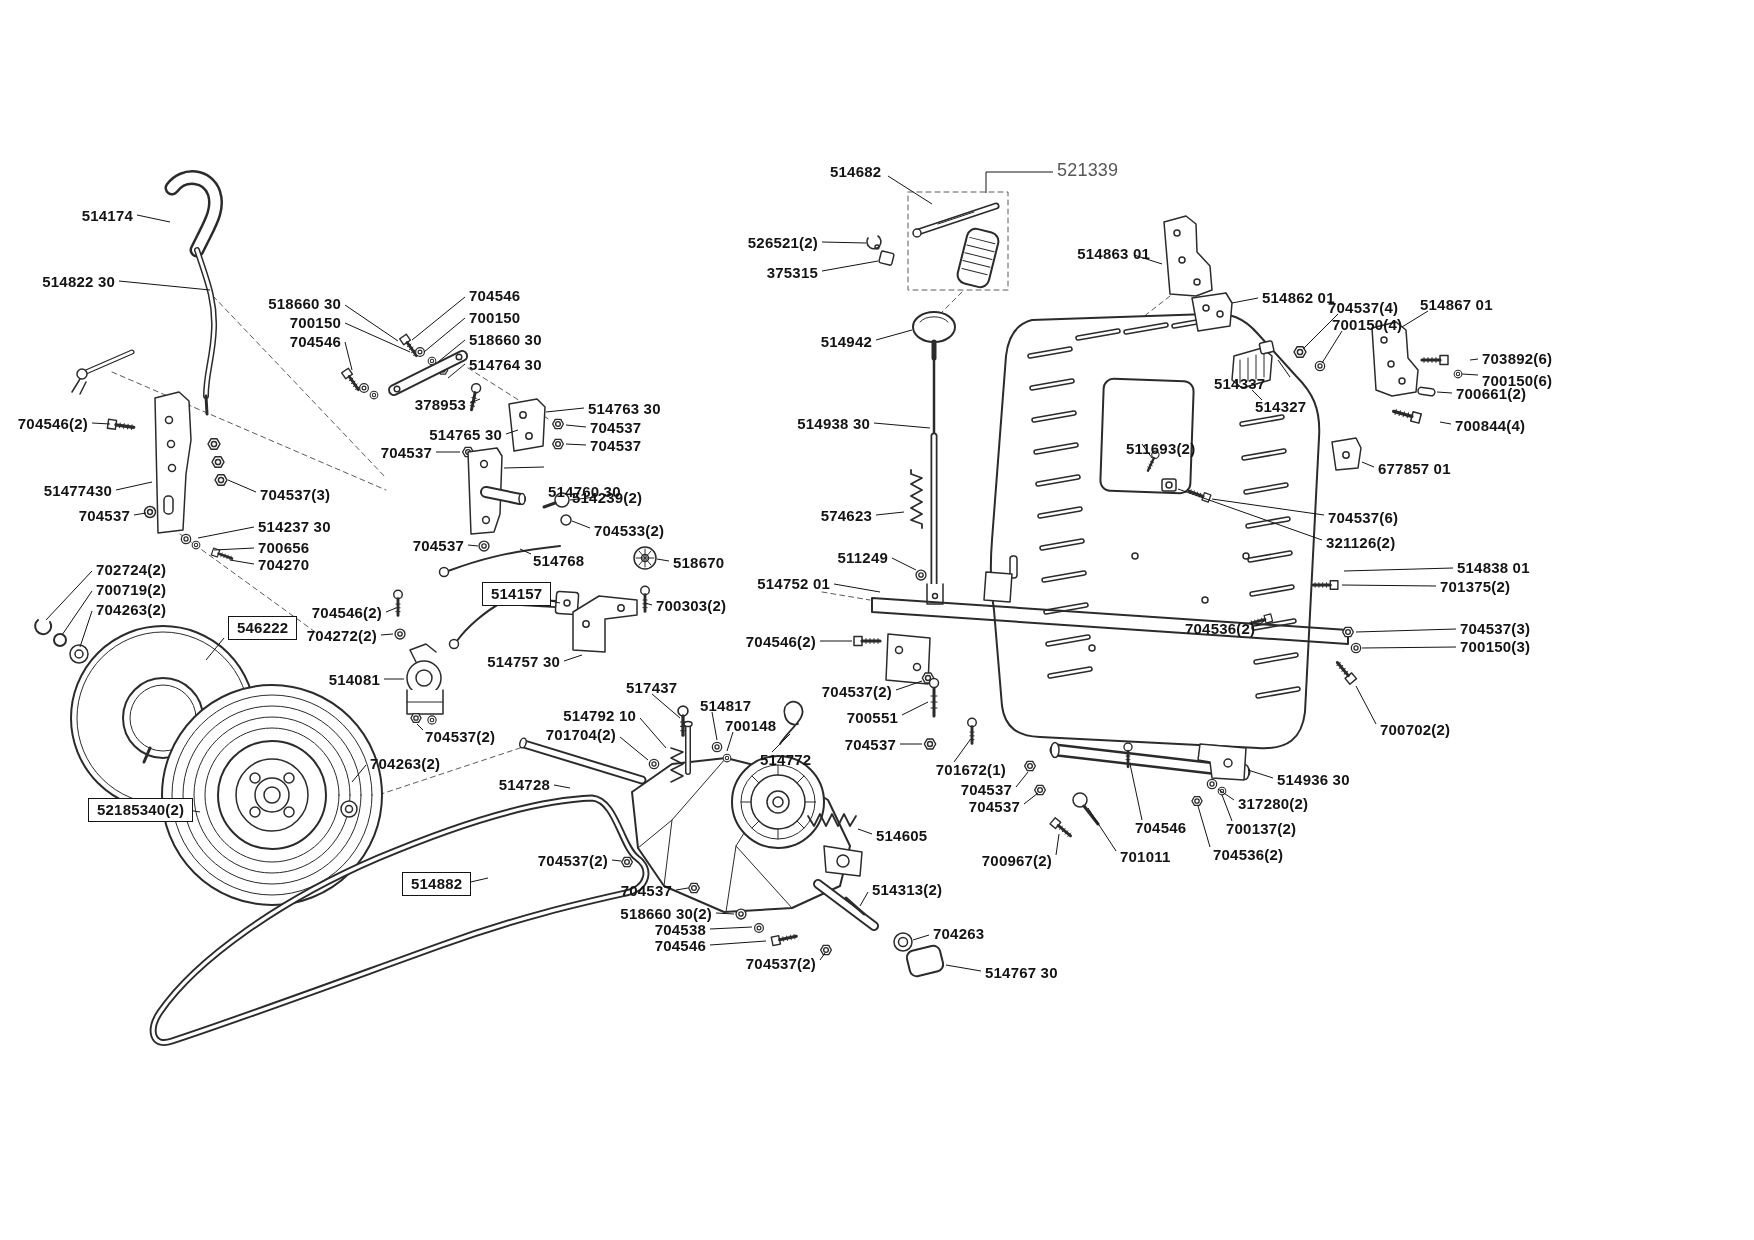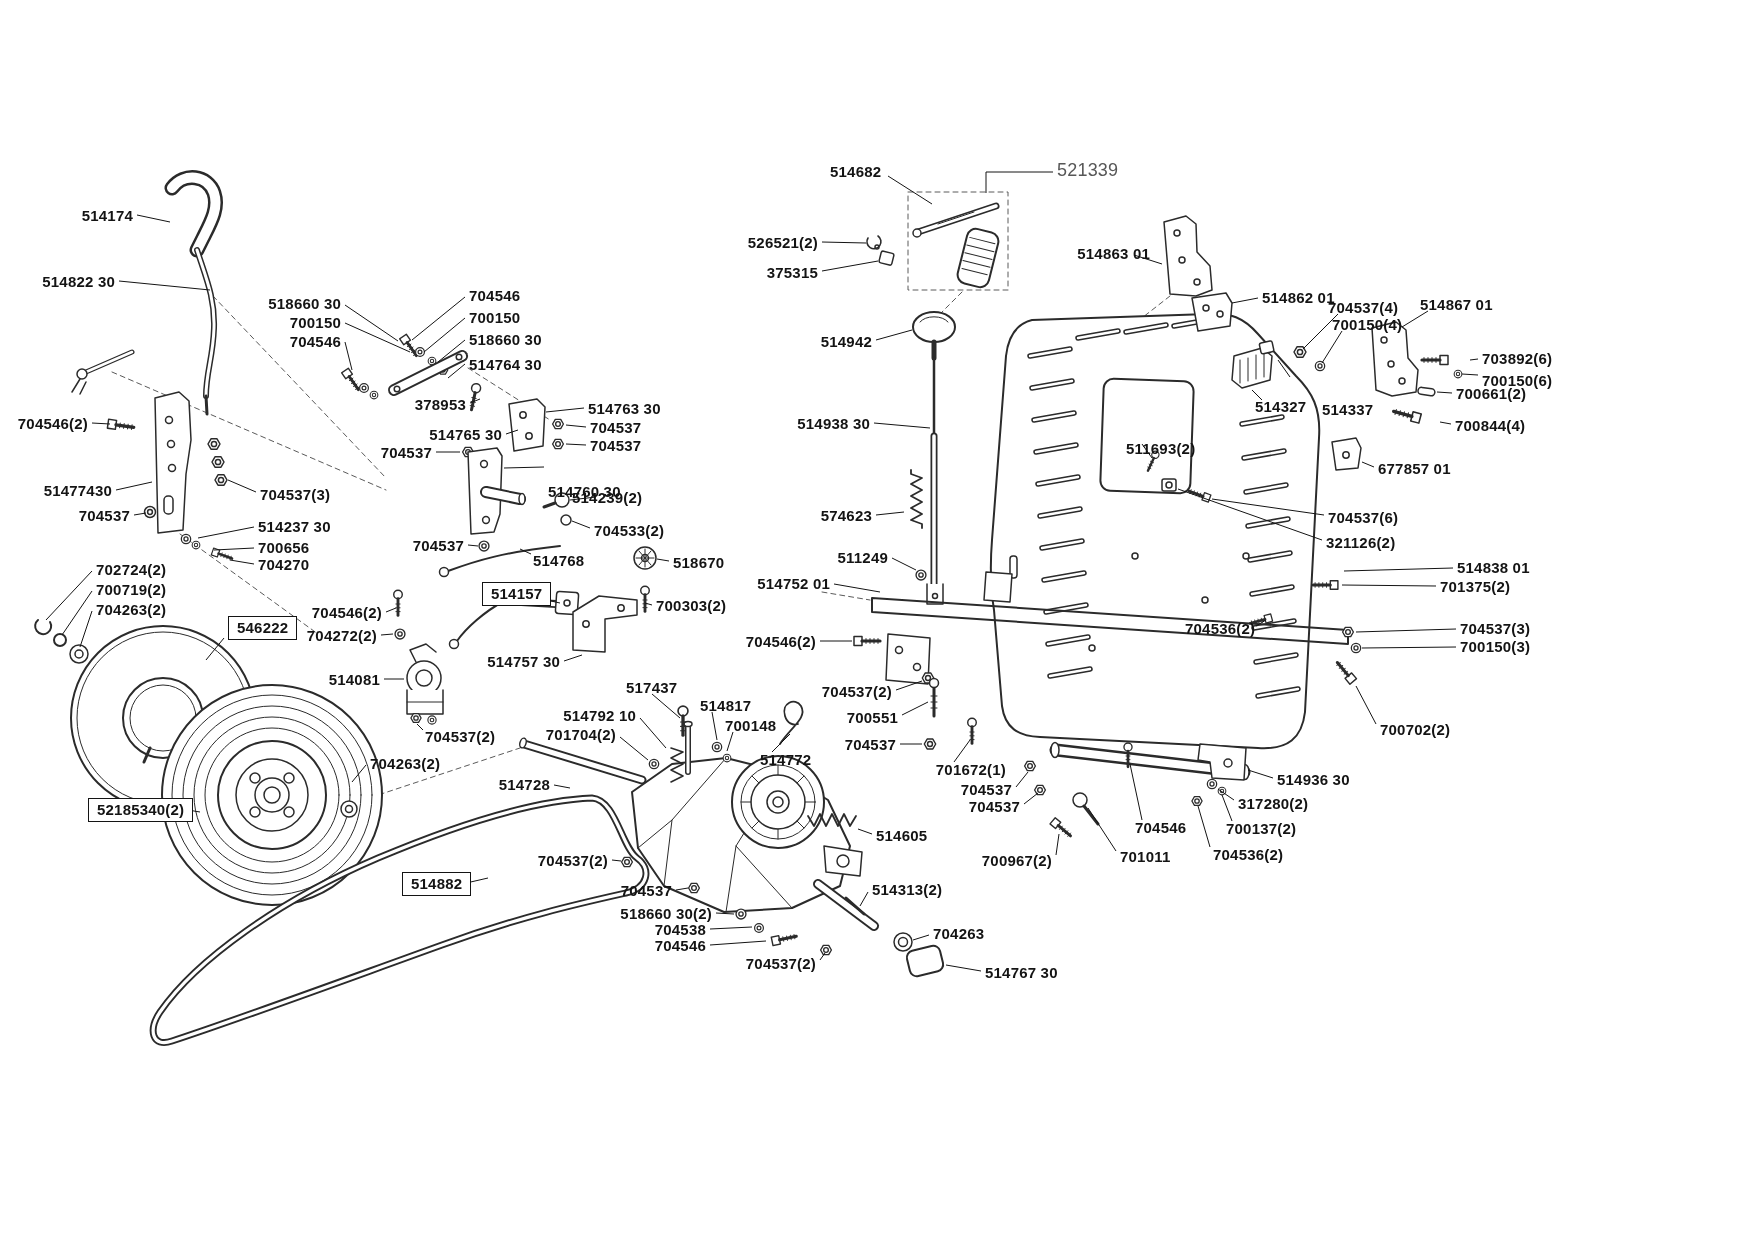--- a/index.html
+++ b/index.html
@@ -516,21 +516,21 @@
       <div class="lbl r" style="left: 818px; top: 272px;">375315</div>
       <div class="lbl r" style="left: 1130px; top: 253px; margin-left: 20px;">514863 01</div>
       <div class="lbl" style="left: 1262px; top: 297px;">514862 01</div>
       <div class="lbl" style="left: 1328px; top: 307px;">704537(4)</div>
       <div class="lbl" style="left: 1332px; top: 324px;">700150(4)</div>
       <div class="lbl" style="left: 1420px; top: 304px;">514867 01</div>
       <div class="lbl r" style="left: 872px; top: 341px;">514942</div>
       <div class="lbl" style="left: 1482px; top: 358px;">703892(6)</div>
       <div class="lbl" style="left: 1482px; top: 380px;">700150(6)</div>
       <div class="lbl" style="left: 1456px; top: 393px;">700661(2)</div>
-      <div class="lbl" style="left: 1322px; top: 383px; margin-top: 26px;">514337</div>
+      <div class="lbl" style="left: 1214px; top: 383px;">514337</div>
       <div class="lbl" style="left: 1255px; top: 406px;">514327</div>
       <div class="lbl" style="left: 1455px; top: 425px;">700844(4)</div>
       <div class="lbl r" style="left: 870px; top: 423px;">514938 30</div>
       <div class="lbl" style="left: 1126px; top: 436px; margin-top: 12px;">511693(2)</div>
       <div class="lbl" style="left: 1378px; top: 468px;">677857 01</div>
       <div class="lbl r" style="left: 872px; top: 515px;">574623</div>
       <div class="lbl" style="left: 1328px; top: 517px;">704537(6)</div>
       <div class="lbl" style="left: 1326px; top: 542px;">321126(2)</div>
       <div class="lbl r" style="left: 888px; top: 557px;">511249</div>
       <div class="lbl" style="left: 1457px; top: 567px;">514838 01</div>

